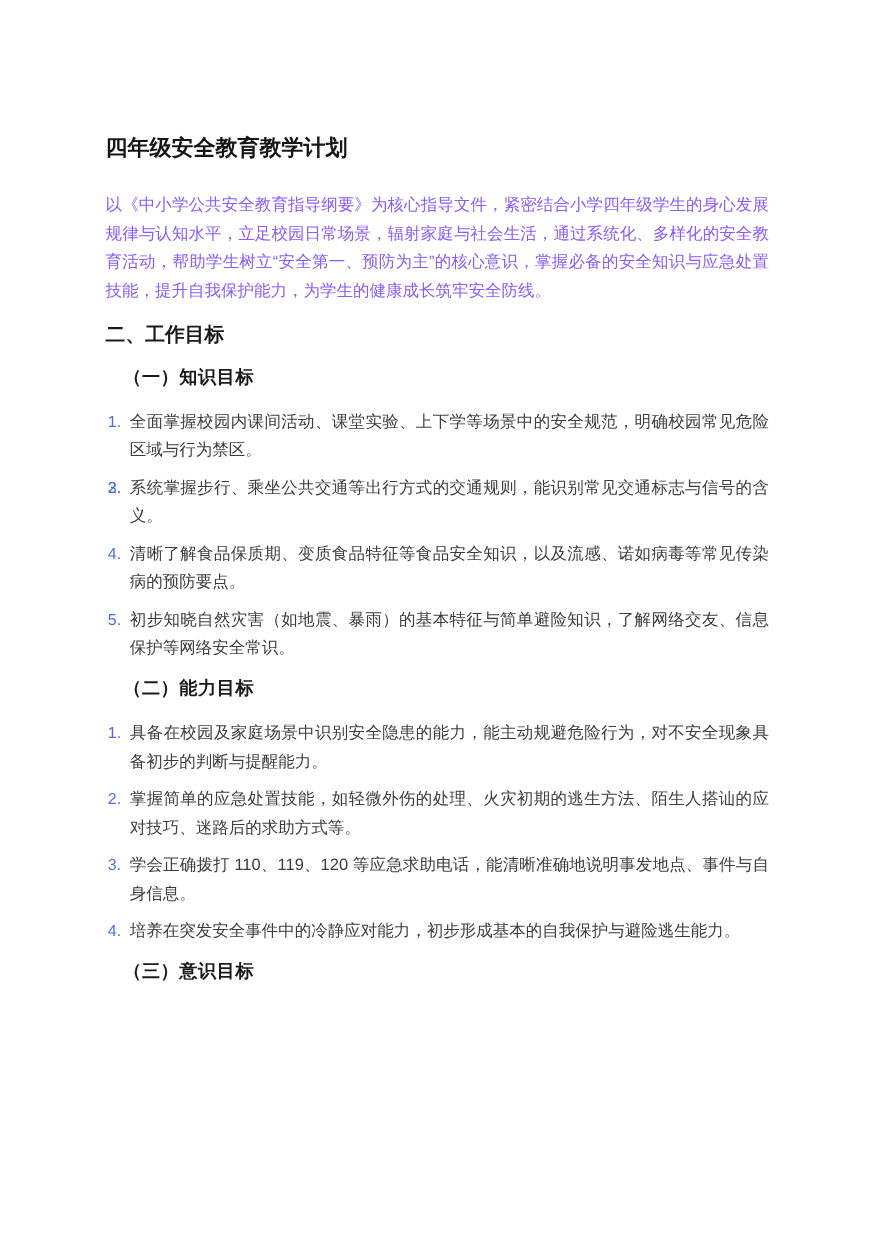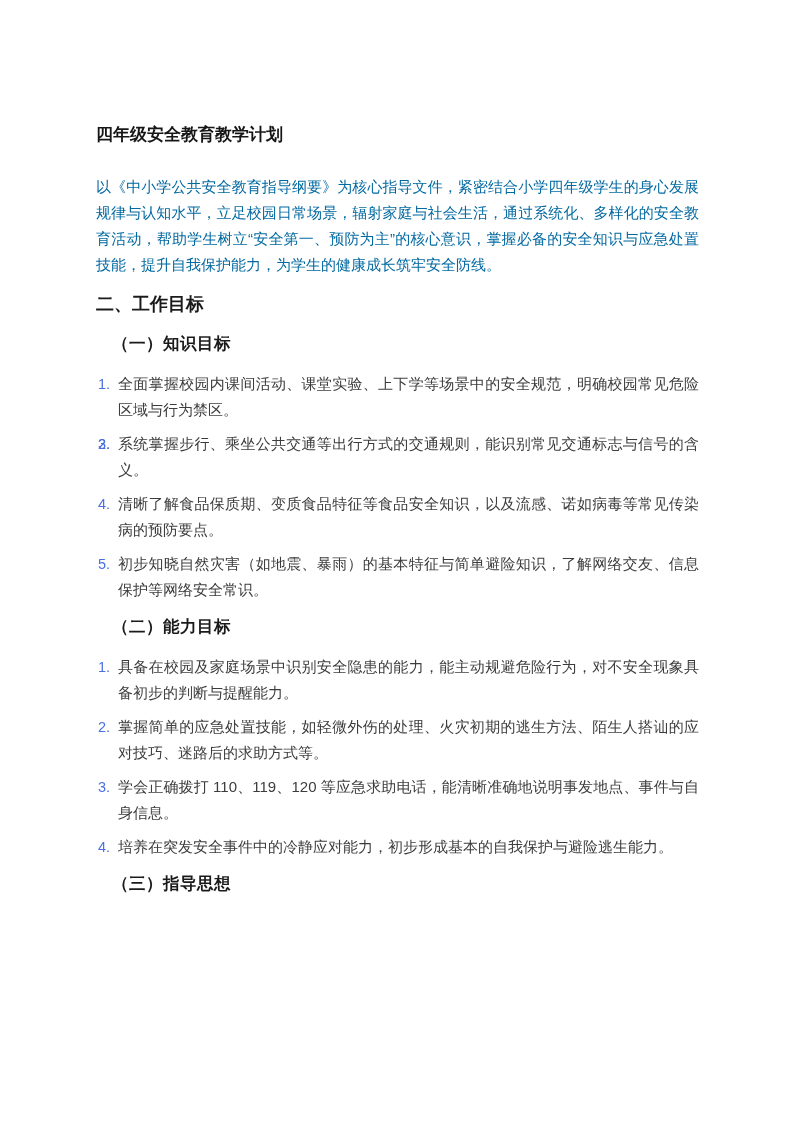--- a/index.html
+++ b/index.html
@@ -12,21 +12,21 @@
   .page {
     position: relative;
     width: 793px;
     height: 1122px;
     background: #ffffff;
     padding: 120px 94px 0 96px;
     overflow: hidden;
   }
   h1.doc-title {
     margin: 0 0 24px 0;
-    font-size: 17px;
+    font-size: 20px;
     line-height: 30px;
     font-weight: 700;
     color: #161616;
   }
   h2.sec-heading {
     margin: 14px 0 16px 0;
     font-size: 18px;
     line-height: 24px;
     font-weight: 700;
     color: #1a1a1a;
@@ -36,21 +36,21 @@
     font-size: 16.5px;
     line-height: 22px;
     font-weight: 700;
     color: #1a1a1a;
     letter-spacing: 0.5px;
   }
   p.body-para {
     margin: 0 0 0 0;
     font-size: 15px;
     line-height: 26px;
-    color: #0369a1;
+    color: #8b5cf6;
     text-align: justify;
   }
   ol.goal-list {
     list-style: none;
     margin: 0;
     padding: 0 0 0 2px;
   }
   ol.goal-list li {
     position: relative;
     padding-left: 20px;
@@ -118,15 +118,15 @@
     <li>
       <span class="num">3.</span>
       <span>学会正确拨打 110、119、120 等应急求助电话，能清晰准确地说明事发地点、事件与自身信息。</span>
     </li>
     <li>
       <span class="num">4.</span>
       <span>培养在突发安全事件中的冷静应对能力，初步形成基本的自我保护与避险逃生能力。</span>
     </li>
   </ol>
 
-  <h3 class="sub-heading">（三）指导思想</h3>
+  <h3 class="sub-heading">（三）意识目标</h3>
 
 </div>
 
 </body></html>

